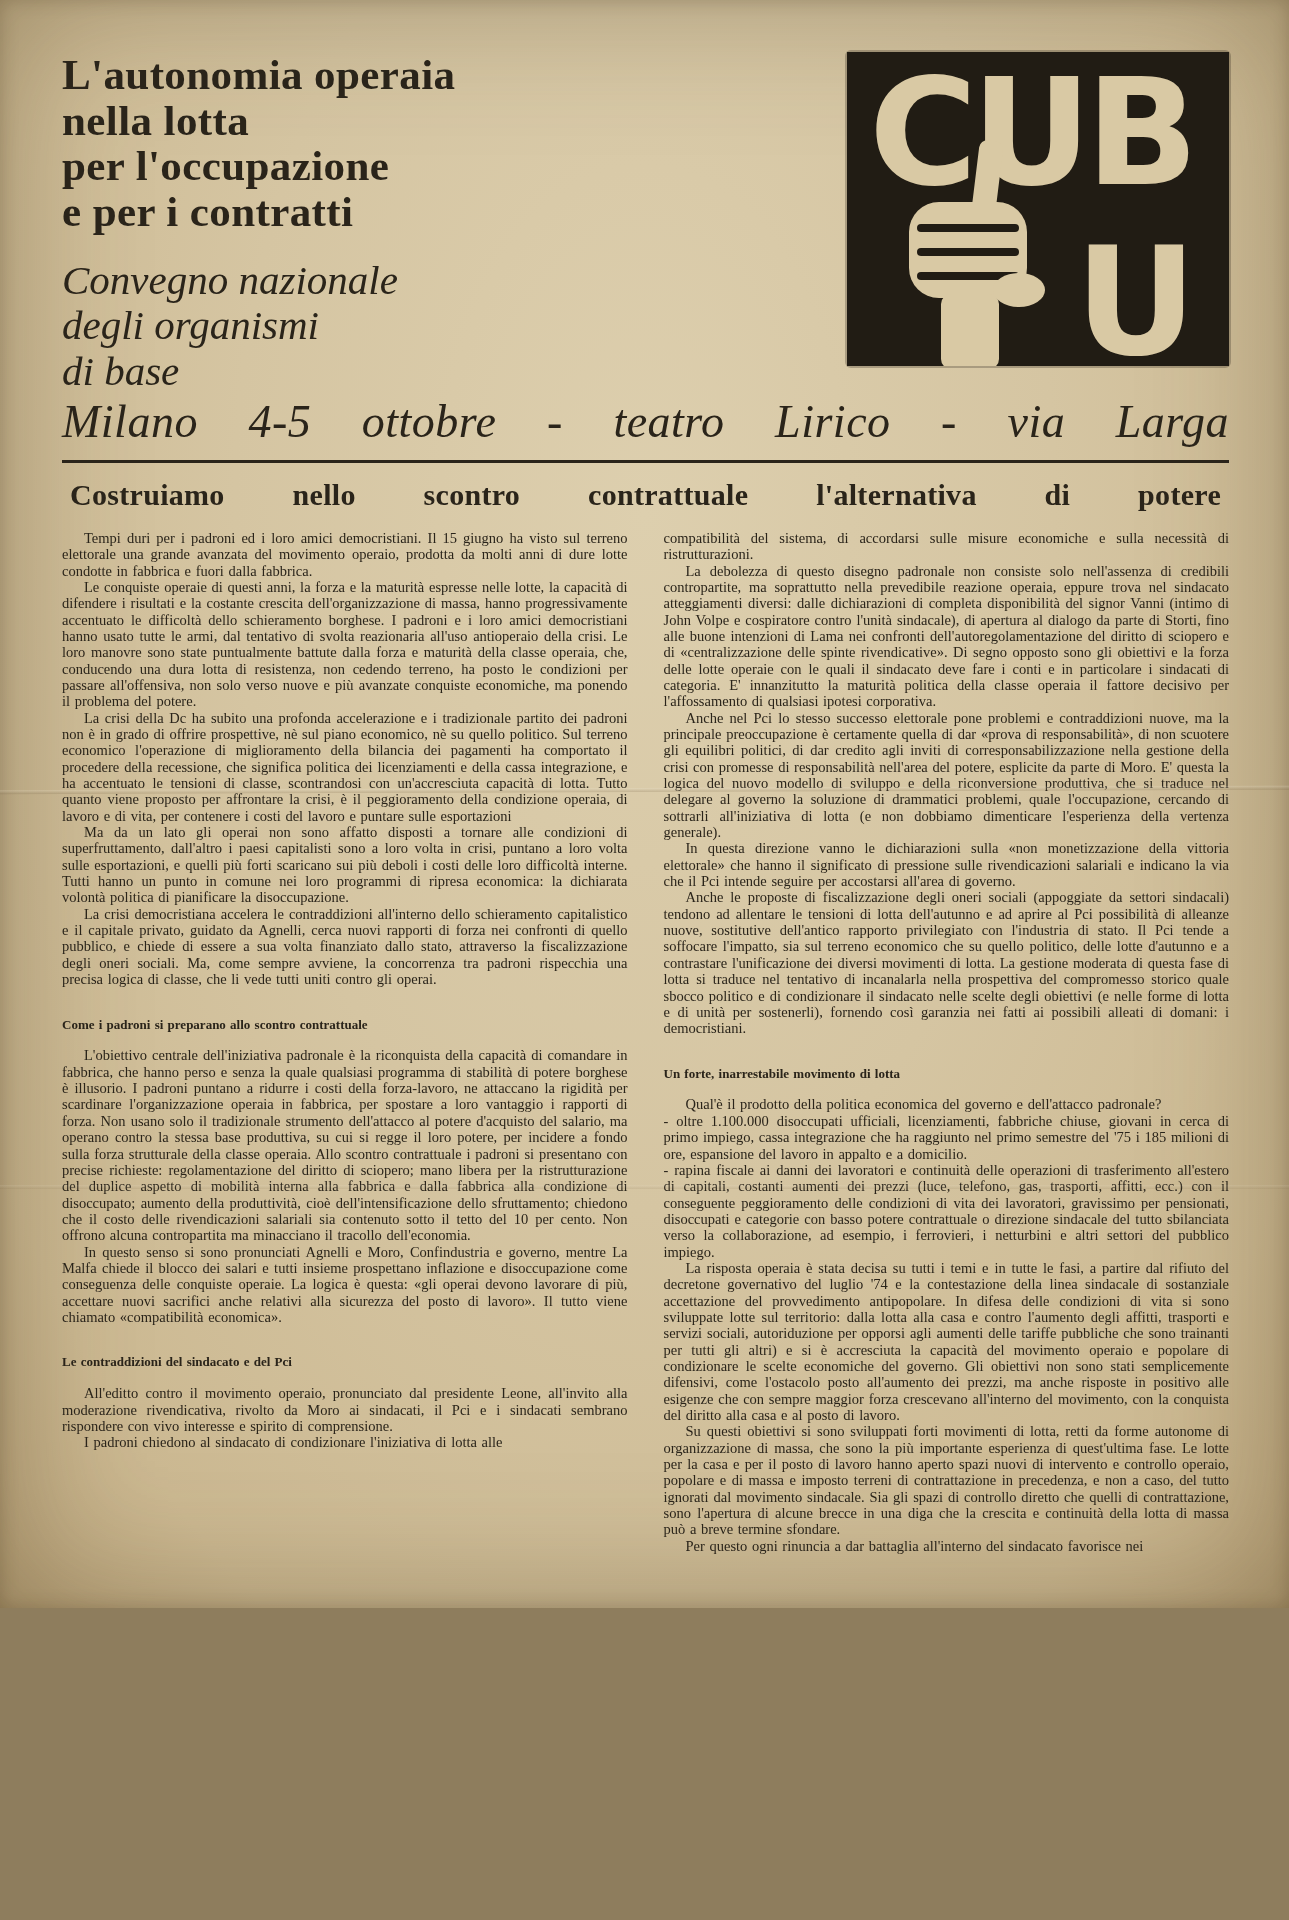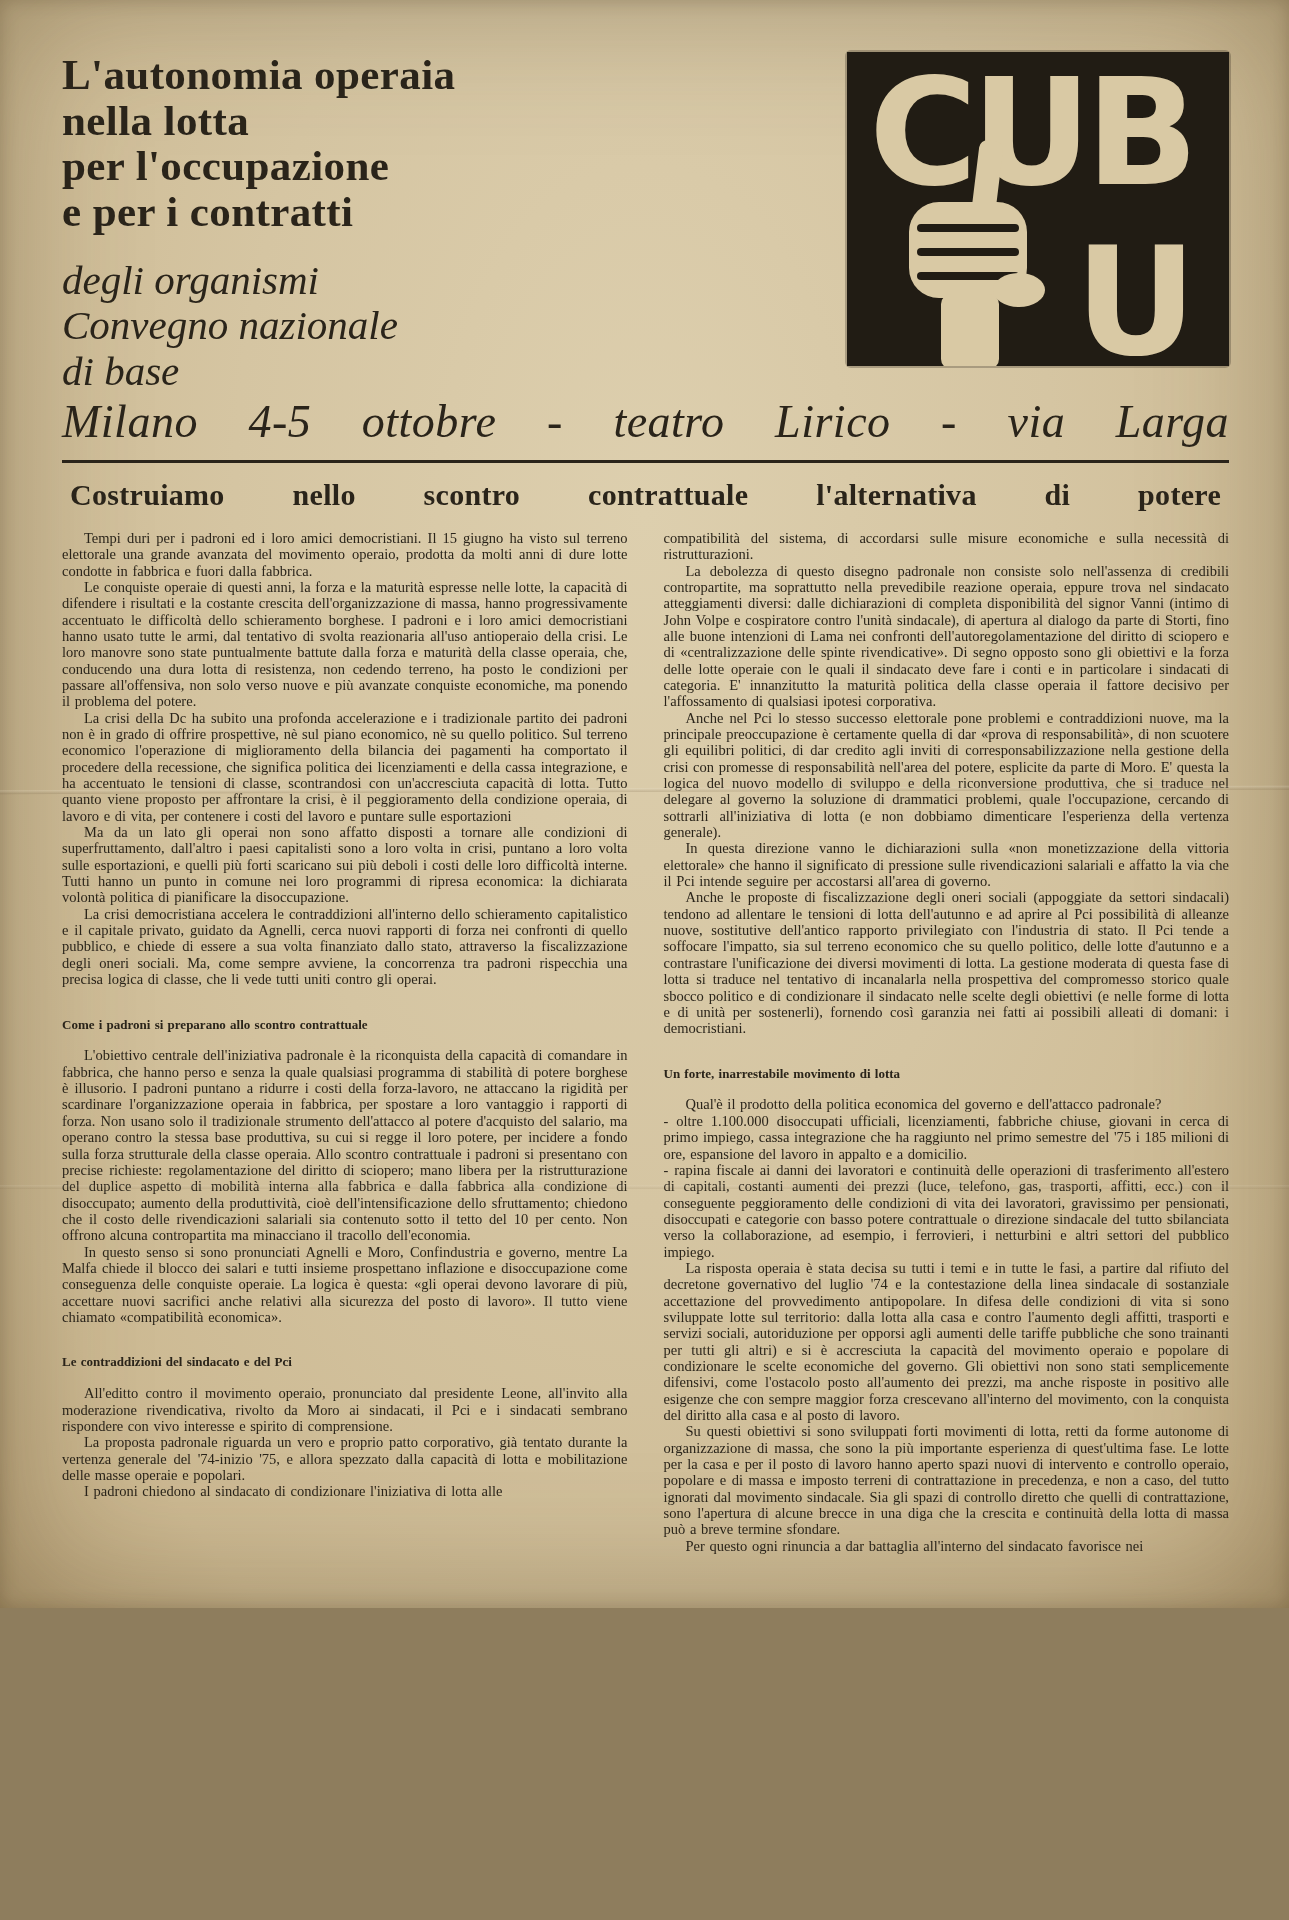--- a/index.html
+++ b/index.html
@@ -62,22 +62,22 @@
 
   <header class="masthead">
     <div class="mast-left">
       <h1 class="title">
         <span>L'autonomia operaia</span>
         <span>nella lotta</span>
         <span>per l'occupazione</span>
         <span>e per i contratti</span>
       </h1>
       <h2 class="subtitle">
+        <span>Convegno nazionale</span>
         <span>degli organismi</span>
-        <span>Convegno nazionale</span>
         <span>di base</span>
       </h2>
     </div>
 
     <div class="logo">
       <svg viewBox="0 0 382 314" xmlns="http://www.w3.org/2000/svg">
         <rect x="0" y="0" width="382" height="314" fill="#211c14"></rect>
         <text x="22" y="132" font-family="DejaVu Sans, sans-serif" font-weight="bold" font-size="148" letter-spacing="-6" fill="#d9c9a4">CUB</text>
         <text x="228" y="302" font-family="DejaVu Sans, sans-serif" font-weight="bold" font-size="150" fill="#d9c9a4">U</text>
         <g>
@@ -104,28 +104,27 @@
         <p class="para">Tempi duri per i padroni ed i loro amici democristiani. Il 15 giugno ha visto sul terreno elettorale una grande avanzata del movimento operaio, prodotta da molti anni di dure lotte condotte in fabbrica e fuori dalla fabbrica.</p>
         <p class="para">Le conquiste operaie di questi anni, la forza e la maturità espresse nelle lotte, la capacità di difendere i risultati e la costante crescita dell'organizzazione di massa, hanno progressivamente accentuato le difficoltà dello schieramento borghese. I padroni e i loro amici democristiani hanno usato tutte le armi, dal tentativo di svolta reazionaria all'uso antioperaio della crisi. Le loro manovre sono state puntualmente battute dalla forza e maturità della classe operaia, che, conducendo una dura lotta di resistenza, non cedendo terreno, ha posto le condizioni per passare all'offensiva, non solo verso nuove e più avanzate conquiste economiche, ma ponendo il problema del potere.</p>
         <p class="para">La crisi della Dc ha subito una profonda accelerazione e i tradizionale partito dei padroni non è in grado di offrire prospettive, nè sul piano economico, nè su quello politico. Sul terreno economico l'operazione di miglioramento della bilancia dei pagamenti ha comportato il procedere della recessione, che significa politica dei licenziamenti e della cassa integrazione, e ha accentuato le tensioni di classe, scontrandosi con un'accresciuta capacità di lotta. Tutto quanto viene proposto per affrontare la crisi, è il peggioramento della condizione operaia, di lavoro e di vita, per contenere i costi del lavoro e puntare sulle esportazioni</p>
         <p class="para">Ma da un lato gli operai non sono affatto disposti a tornare alle condizioni di superfruttamento, dall'altro i paesi capitalisti sono a loro volta in crisi, puntano a loro volta sulle esportazioni, e quelli più forti scaricano sui più deboli i costi delle loro difficoltà interne. Tutti hanno un punto in comune nei loro programmi di ripresa economica: la dichiarata volontà politica di pianificare la disoccupazione.</p>
         <p class="para">La crisi democristiana accelera le contraddizioni all'interno dello schieramento capitalistico e il capitale privato, guidato da Agnelli, cerca nuovi rapporti di forza nei confronti di quello pubblico, e chiede di essere a sua volta finanziato dallo stato, attraverso la fiscalizzazione degli oneri sociali. Ma, come sempre avviene, la concorrenza tra padroni rispecchia una precisa logica di classe, che li vede tutti uniti contro gli operai.</p>
         <h3 class="subhead">Come i padroni si preparano allo scontro contrattuale</h3>
         <p class="para">L'obiettivo centrale dell'iniziativa padronale è la riconquista della capacità di comandare in fabbrica, che hanno perso e senza la quale qualsiasi programma di stabilità di potere borghese è illusorio. I padroni puntano a ridurre i costi della forza-lavoro, ne attaccano la rigidità per scardinare l'organizzazione operaia in fabbrica, per spostare a loro vantaggio i rapporti di forza. Non usano solo il tradizionale strumento dell'attacco al potere d'acquisto del salario, ma operano contro la stessa base produttiva, su cui si regge il loro potere, per incidere a fondo sulla forza strutturale della classe operaia. Allo scontro contrattuale i padroni si presentano con precise richieste: regolamentazione del diritto di sciopero; mano libera per la ristrutturazione del duplice aspetto di mobilità interna alla fabbrica e dalla fabbrica alla condizione di disoccupato; aumento della produttività, cioè dell'intensificazione dello sfruttamento; chiedono che il costo delle rivendicazioni salariali sia contenuto sotto il tetto del 10 per cento. Non offrono alcuna contropartita ma minacciano il tracollo dell'economia.</p>
         <p class="para">In questo senso si sono pronunciati Agnelli e Moro, Confindustria e governo, mentre La Malfa chiede il blocco dei salari e tutti insieme prospettano inflazione e disoccupazione come conseguenza delle conquiste operaie. La logica è questa: «gli operai devono lavorare di più, accettare nuovi sacrifici anche relativi alla sicurezza del posto di lavoro». Il tutto viene chiamato «compatibilità economica».</p>
         <h3 class="subhead">Le contraddizioni del sindacato e del Pci</h3>
         <p class="para">All'editto contro il movimento operaio, pronunciato dal presidente Leone, all'invito alla moderazione rivendicativa, rivolto da Moro ai sindacati, il Pci e i sindacati sembrano rispondere con vivo interesse e spirito di comprensione.</p>
-        <p class="para">La proposta padronale riguarda un vero e proprio patto corporativo, già tentato durante la vertenza generale del '74-inizio '75, e allora spezzato dalla capacità di lotta e mobilitazione delle masse operaie e popolari.</p>
         <p class="para">I padroni chiedono al sindacato di condizionare l'iniziativa di lotta alle</p>
       </div>
     <div class="col">
         <p class="para flush">compatibilità del sistema, di accordarsi sulle misure economiche e sulla necessità di ristrutturazioni.</p>
         <p class="para">La debolezza di questo disegno padronale non consiste solo nell'assenza di credibili contropartite, ma soprattutto nella prevedibile reazione operaia, eppure trova nel sindacato atteggiamenti diversi: dalle dichiarazioni di completa disponibilità del signor Vanni (intimo di John Volpe e cospiratore contro l'unità sindacale), di apertura al dialogo da parte di Storti, fino alle buone intenzioni di Lama nei confronti dell'autoregolamentazione del diritto di sciopero e di «centralizzazione delle spinte rivendicative». Di segno opposto sono gli obiettivi e la forza delle lotte operaie con le quali il sindacato deve fare i conti e in particolare i sindacati di categoria. E' innanzitutto la maturità politica della classe operaia il fattore decisivo per l'affossamento di qualsiasi ipotesi corporativa.</p>
         <p class="para">Anche nel Pci lo stesso successo elettorale pone problemi e contraddizioni nuove, ma la principale preoccupazione è certamente quella di dar «prova di responsabilità», di non scuotere gli equilibri politici, di dar credito agli inviti di corresponsabilizzazione nella gestione della crisi con promesse di responsabilità nell'area del potere, esplicite da parte di Moro. E' questa la logica del nuovo modello di sviluppo e della riconversione produttiva, che si traduce nel delegare al governo la soluzione di drammatici problemi, quale l'occupazione, cercando di sottrarli all'iniziativa di lotta (e non dobbiamo dimenticare l'esperienza della vertenza generale).</p>
-        <p class="para">In questa direzione vanno le dichiarazioni sulla «non monetizzazione della vittoria elettorale» che hanno il significato di pressione sulle rivendicazioni salariali e affatto la via che il Pci intende seguire per accostarsi all'area di governo.</p>
+        <p class="para">In questa direzione vanno le dichiarazioni sulla «non monetizzazione della vittoria elettorale» che hanno il significato di pressione sulle rivendicazioni salariali e indicano la via che il Pci intende seguire per accostarsi all'area di governo.</p>
         <p class="para">Anche le proposte di fiscalizzazione degli oneri sociali (appoggiate da settori sindacali) tendono ad allentare le tensioni di lotta dell'autunno e ad aprire al Pci possibilità di alleanze nuove, sostitutive dell'antico rapporto privilegiato con l'industria di stato. Il Pci tende a soffocare l'impatto, sia sul terreno economico che su quello politico, delle lotte d'autunno e a contrastare l'unificazione dei diversi movimenti di lotta. La gestione moderata di questa fase di lotta si traduce nel tentativo di incanalarla nella prospettiva del compromesso storico quale sbocco politico e di condizionare il sindacato nelle scelte degli obiettivi (e nelle forme di lotta e di unità per sostenerli), fornendo così garanzia nei fatti ai possibili alleati di domani: i democristiani.</p>
         <h3 class="subhead">Un forte, inarrestabile movimento di lotta</h3>
         <p class="para">Qual'è il prodotto della politica economica del governo e dell'attacco padronale?</p>
         <p class="para flush">- oltre 1.100.000 disoccupati ufficiali, licenziamenti, fabbriche chiuse, giovani in cerca di primo impiego, cassa integrazione che ha raggiunto nel primo semestre del '75 i 185 milioni di ore, espansione del lavoro in appalto e a domicilio.</p>
         <p class="para flush">- rapina fiscale ai danni dei lavoratori e continuità delle operazioni di trasferimento all'estero di capitali, costanti aumenti dei prezzi (luce, telefono, gas, trasporti, affitti, ecc.) con il conseguente peggioramento delle condizioni di vita dei lavoratori, gravissimo per pensionati, disoccupati e categorie con basso potere contrattuale o direzione sindacale del tutto sbilanciata verso la collaborazione, ad esempio, i ferrovieri, i netturbini e altri settori del pubblico impiego.</p>
         <p class="para">La risposta operaia è stata decisa su tutti i temi e in tutte le fasi, a partire dal rifiuto del decretone governativo del luglio '74 e la contestazione della linea sindacale di sostanziale accettazione del provvedimento antipopolare. In difesa delle condizioni di vita si sono sviluppate lotte sul territorio: dalla lotta alla casa e contro l'aumento degli affitti, trasporti e servizi sociali, autoriduzione per opporsi agli aumenti delle tariffe pubbliche che sono trainanti per tutti gli altri) e si è accresciuta la capacità del movimento operaio e popolare di condizionare le scelte economiche del governo. Gli obiettivi non sono stati semplicemente difensivi, come l'ostacolo posto all'aumento dei prezzi, ma anche risposte in positivo alle esigenze che con sempre maggior forza crescevano all'interno del movimento, con la conquista del diritto alla casa e al posto di lavoro.</p>
         <p class="para">Su questi obiettivi si sono sviluppati forti movimenti di lotta, retti da forme autonome di organizzazione di massa, che sono la più importante esperienza di quest'ultima fase. Le lotte per la casa e per il posto di lavoro hanno aperto spazi nuovi di intervento e controllo operaio, popolare e di massa e imposto terreni di contrattazione in precedenza, e non a caso, del tutto ignorati dal movimento sindacale. Sia gli spazi di controllo diretto che quelli di contrattazione, sono l'apertura di alcune brecce in una diga che la crescita e continuità della lotta di massa può a breve termine sfondare.</p>
         <p class="para">Per questo ogni rinuncia a dar battaglia all'interno del sindacato favorisce nei</p>
       </div>
   </main>

